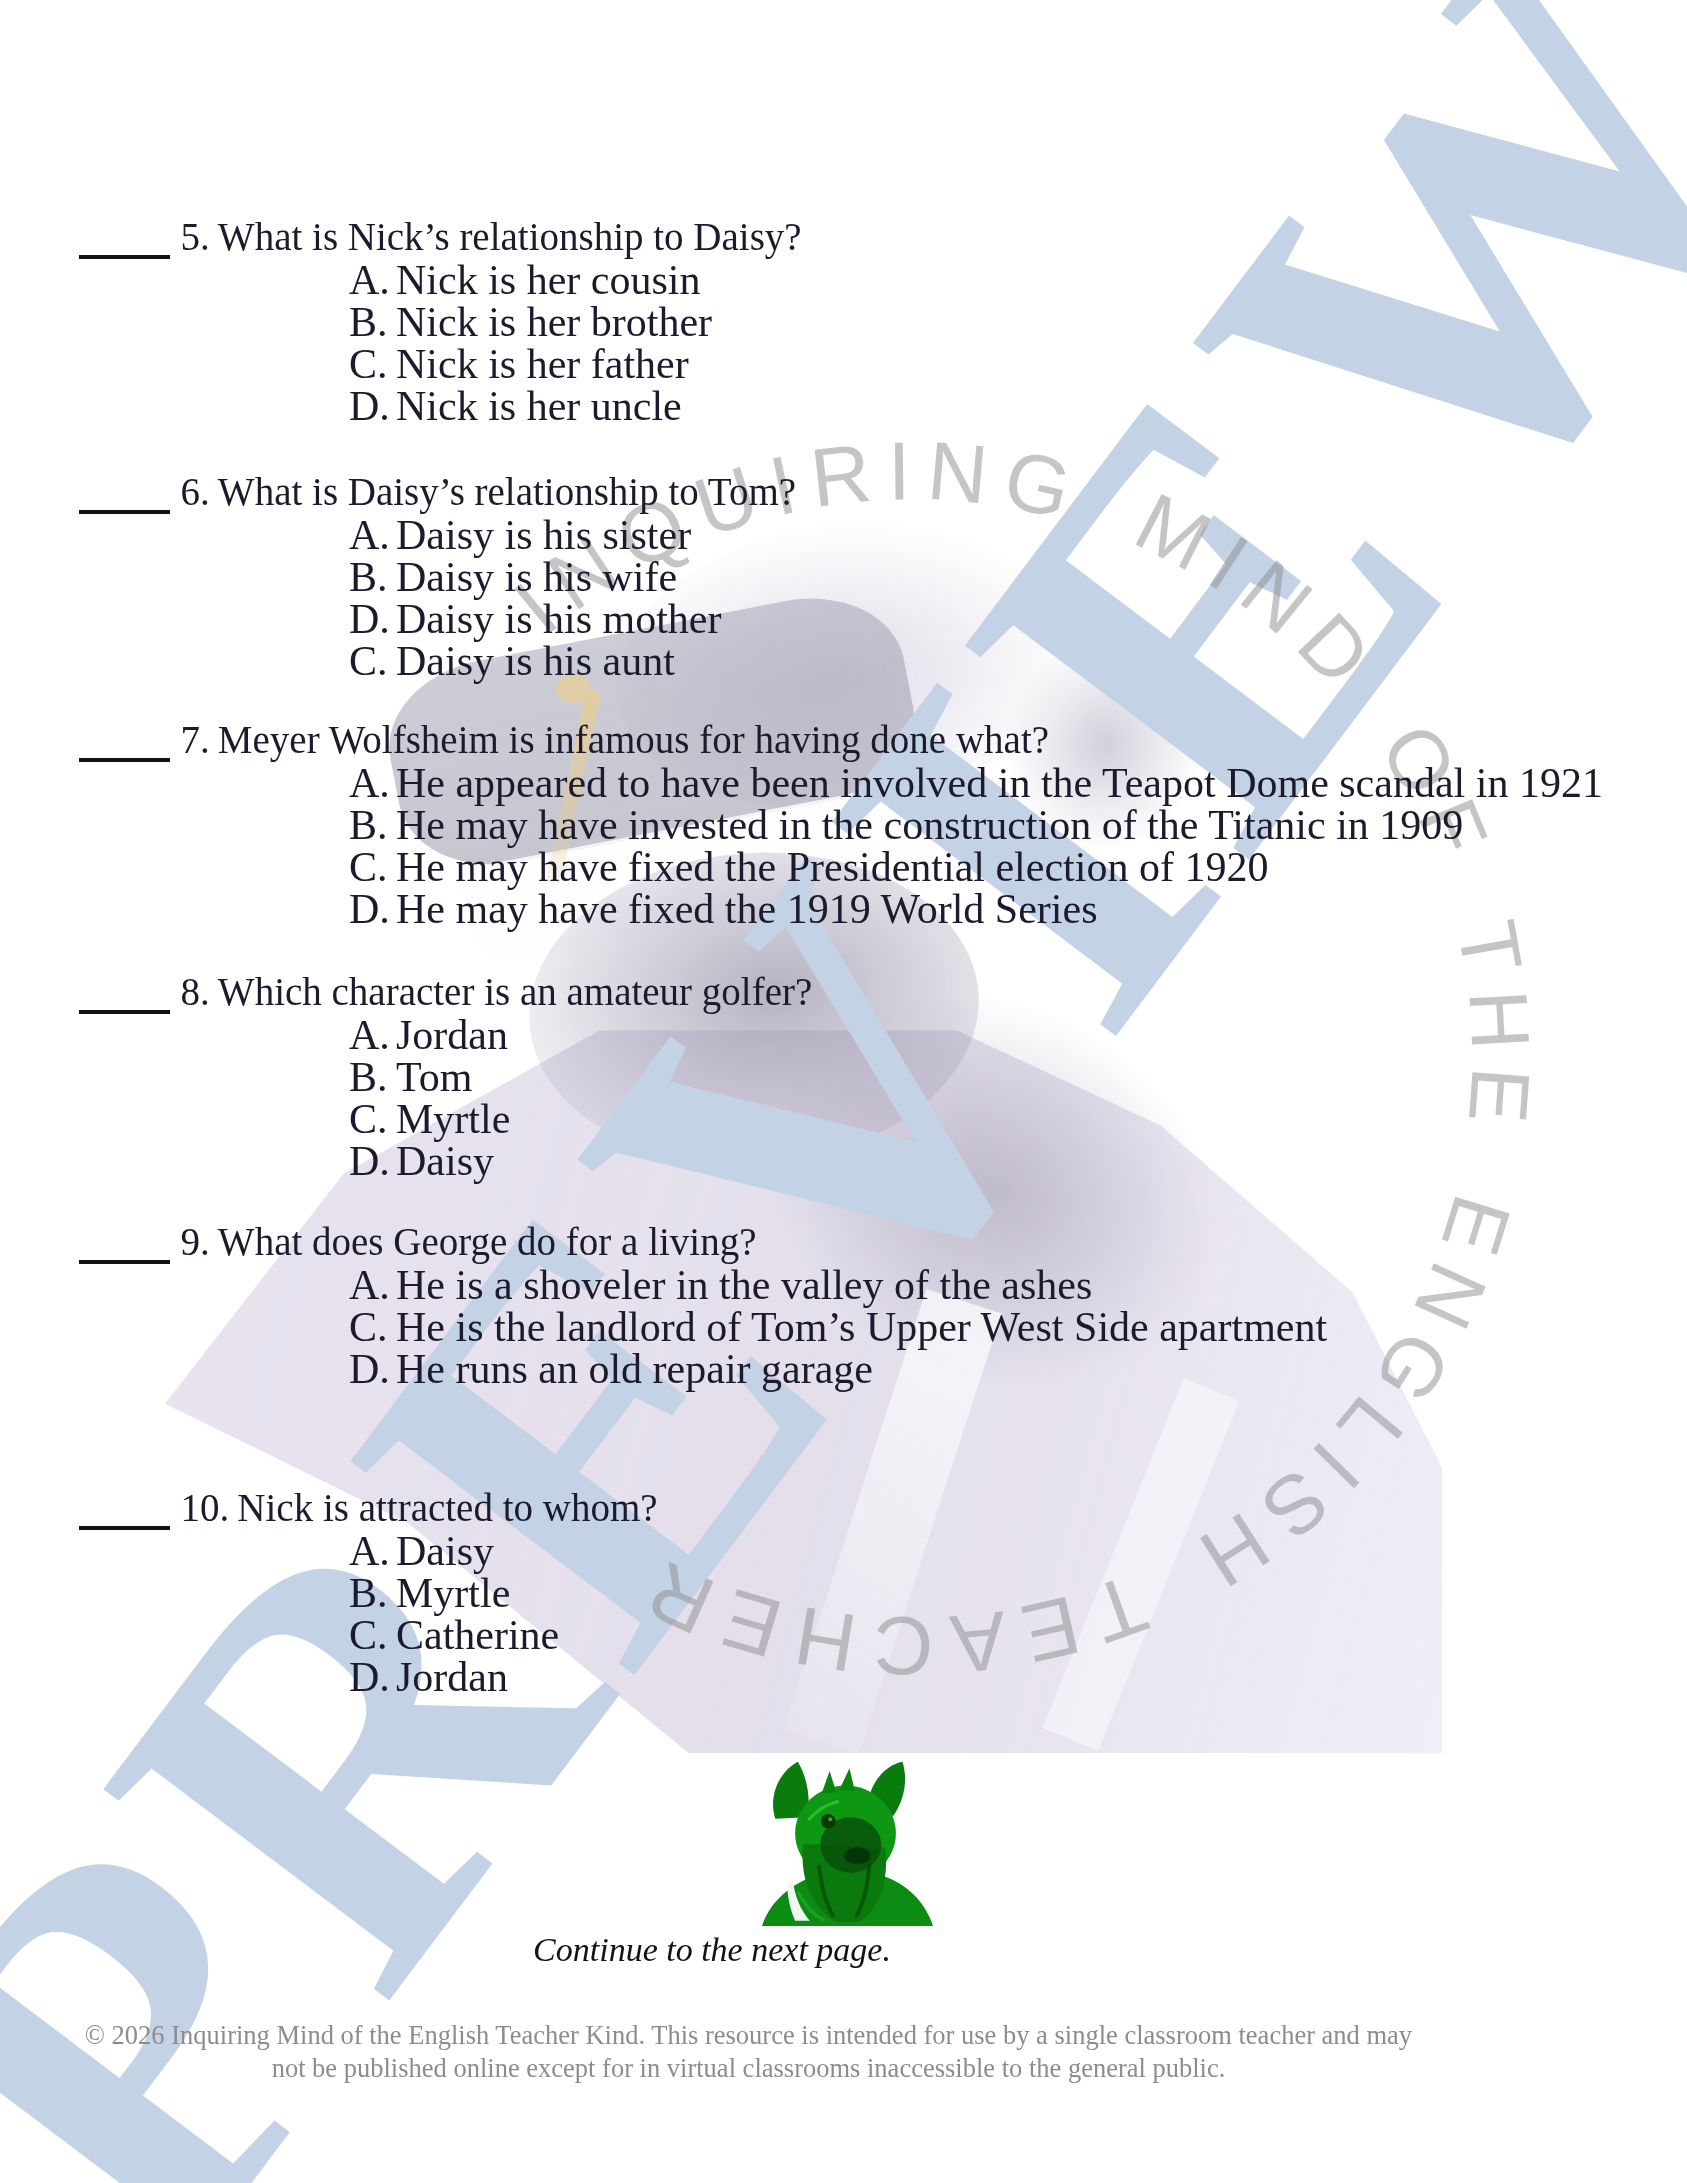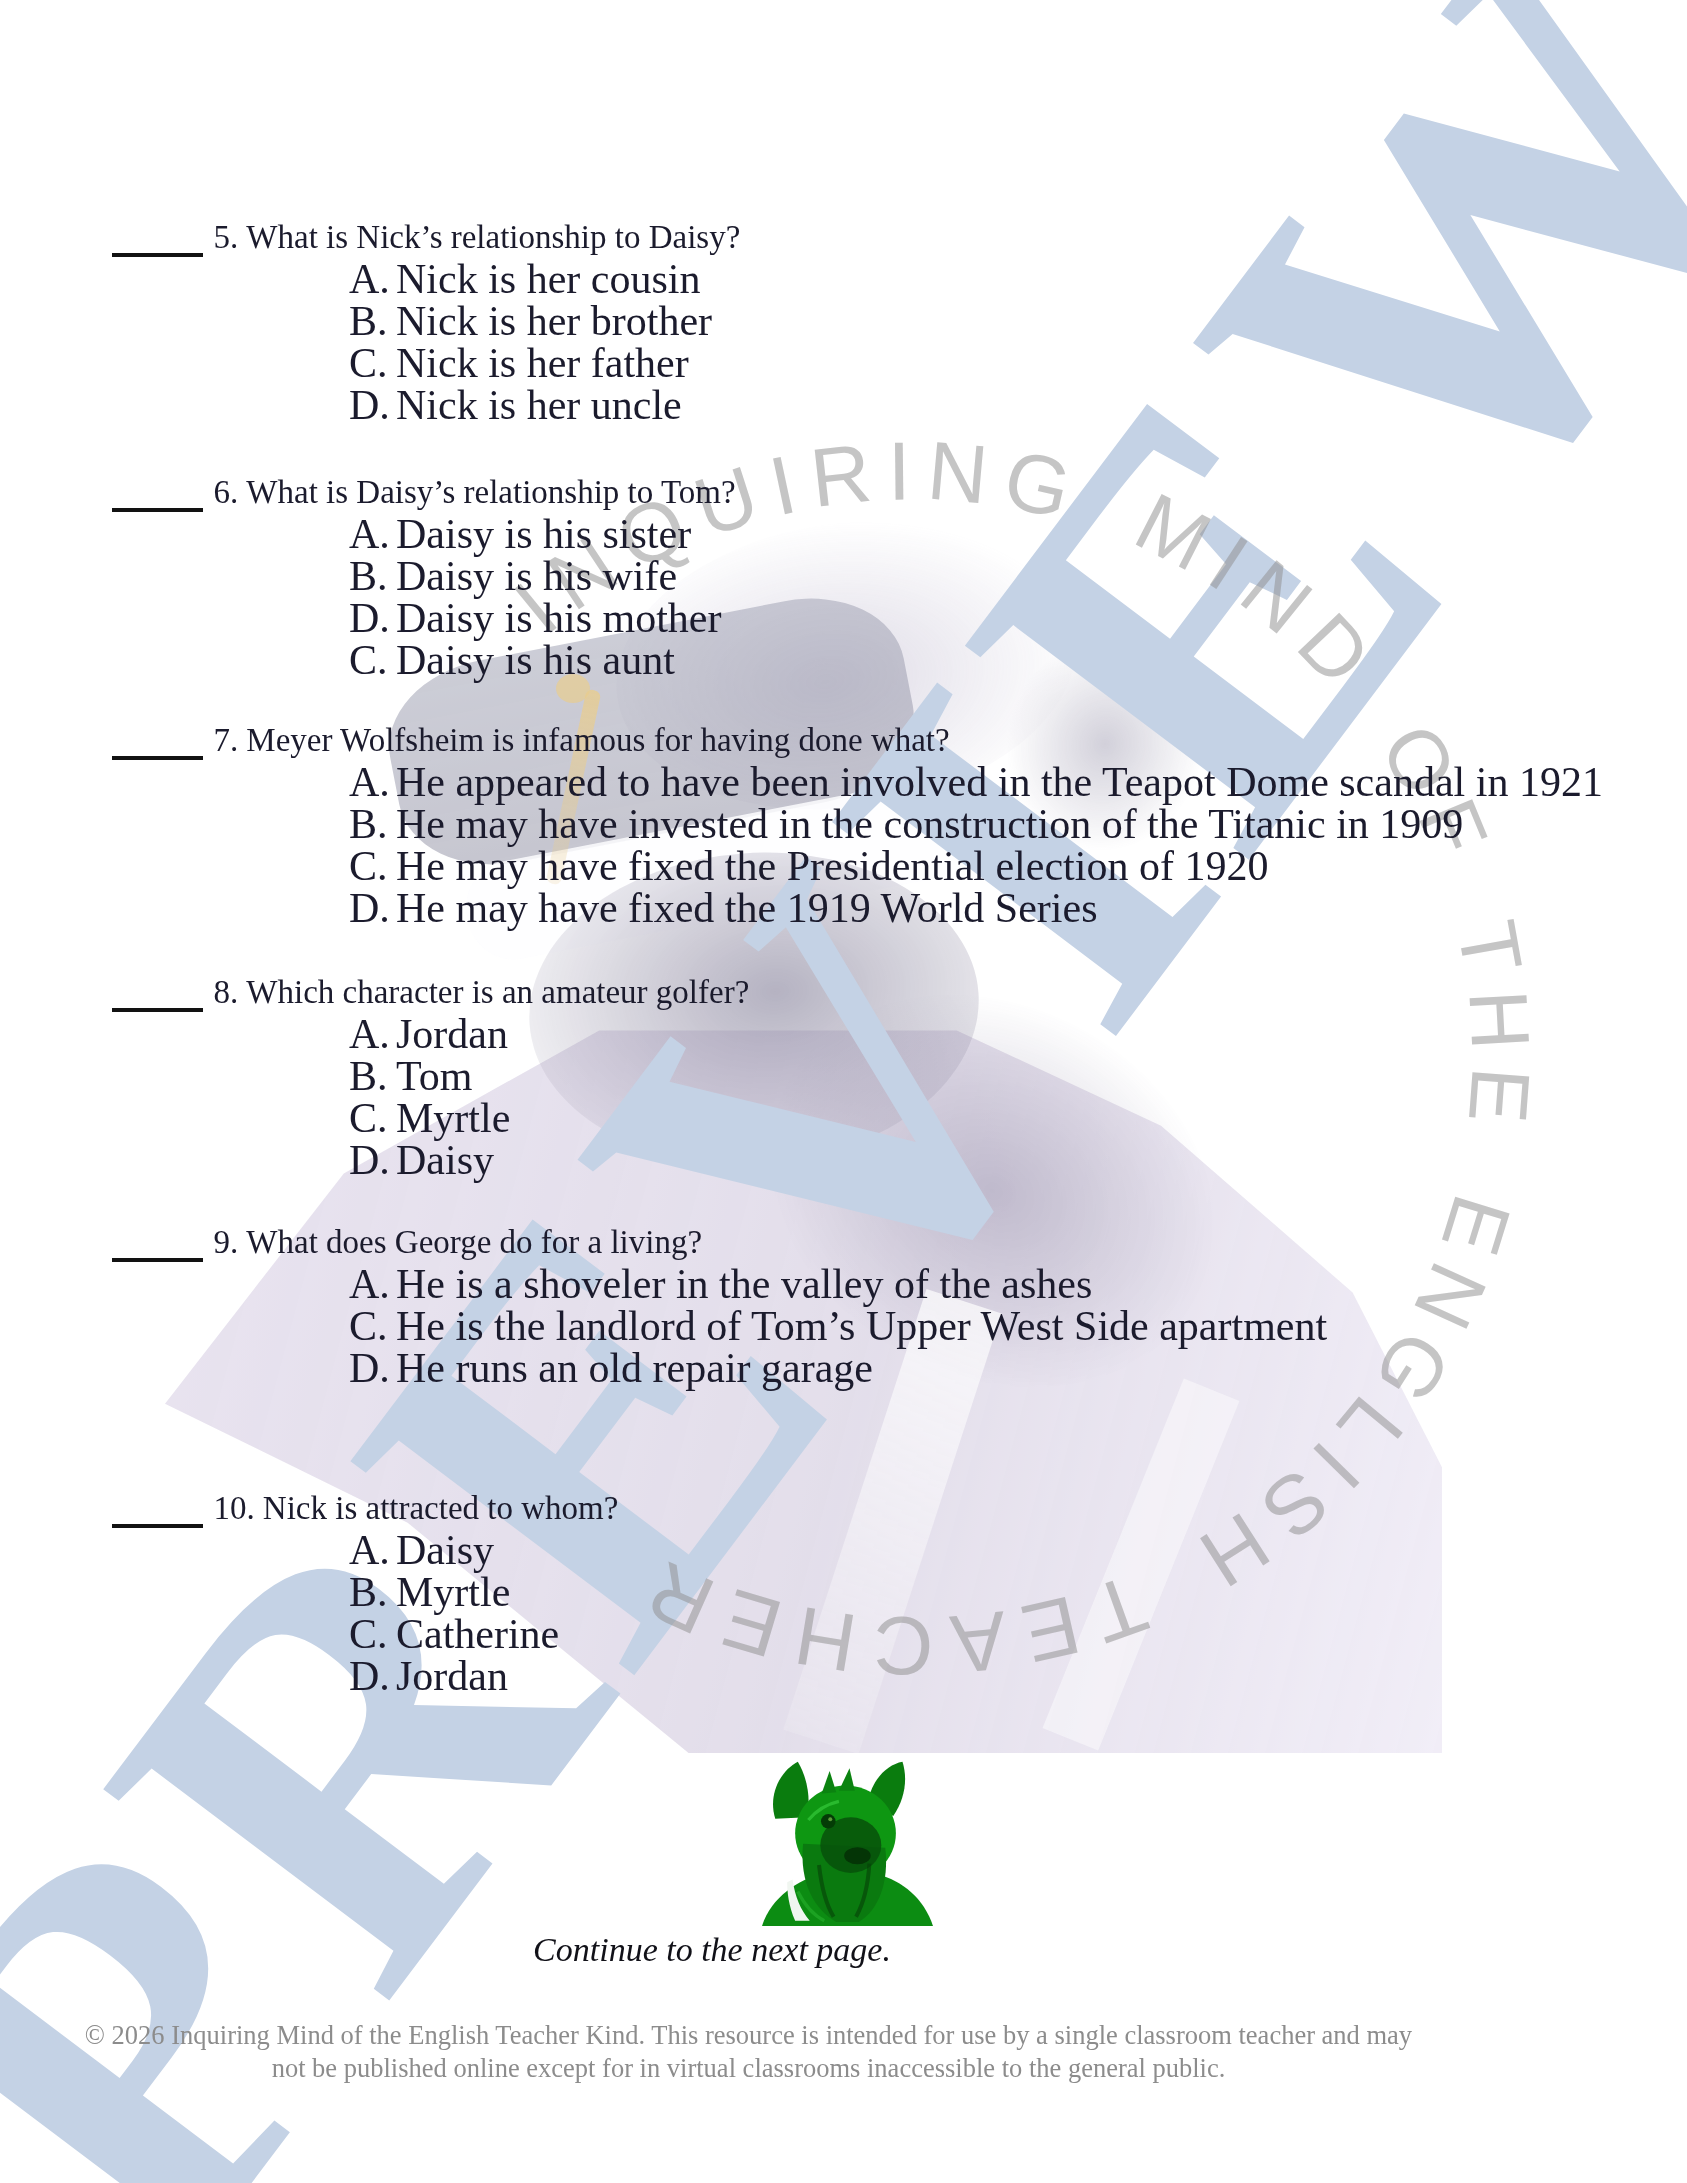--- a/index.html
+++ b/index.html
@@ -39,21 +39,21 @@
     pointer-events:none;}
 
   
   .arc-wm{position:absolute;left:0;top:0;z-index:3;pointer-events:none;}
   .arc-wm text{font-family:"Liberation Sans", sans-serif;font-size:125px;
     letter-spacing:22px;word-spacing:28px;fill-opacity:.52;}
 
   
   .content{position:absolute;inset:0;z-index:4;}
   .q{position:absolute;left:0;width:1687px;color:#1b1b2d;}
-  .q-line{font-size:33px;line-height:42px;padding-left:112px;white-space:nowrap;}
+  .q-line{font-size:39px;line-height:42px;padding-left:79px;white-space:nowrap;}
   .blank{display:inline-block;width:91px;height:24px;border-bottom:4px solid #121212;
     vertical-align:-9.3px;margin-right:10.6px;}
   .q-num{margin-right:8px;}
   .opt{font-size:42px;line-height:42px;padding-left:349px;white-space:nowrap;}
   .opt-letter{display:inline-block;min-width:47px;}
 
   
   .dog-figure{position:absolute;left:758px;top:1759px;width:179px;height:167px;z-index:5;}
   .continue-line{position:absolute;left:0;top:1931px;width:1424px;z-index:4;text-align:center;
     font-style:italic;font-size:34px;color:#111118;}

